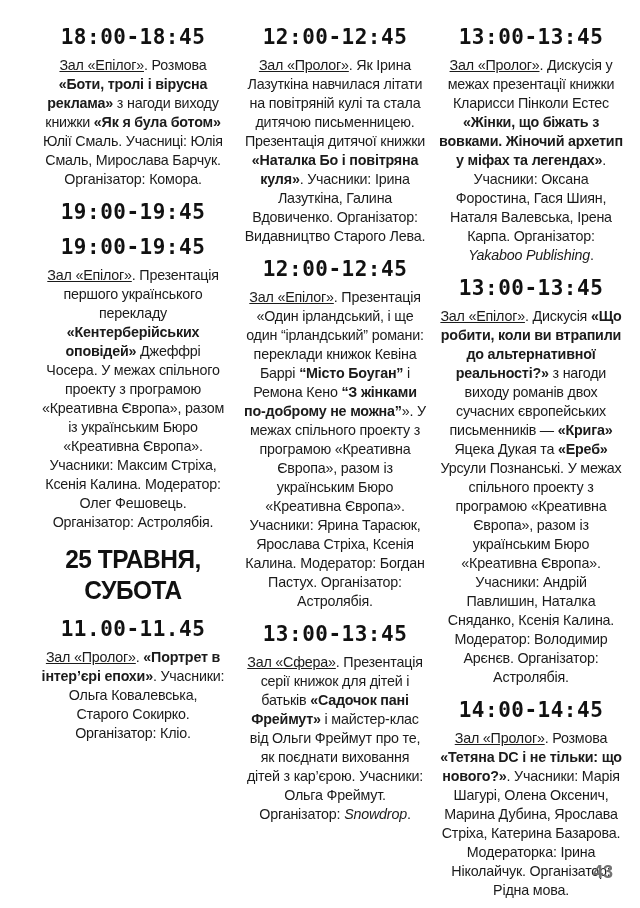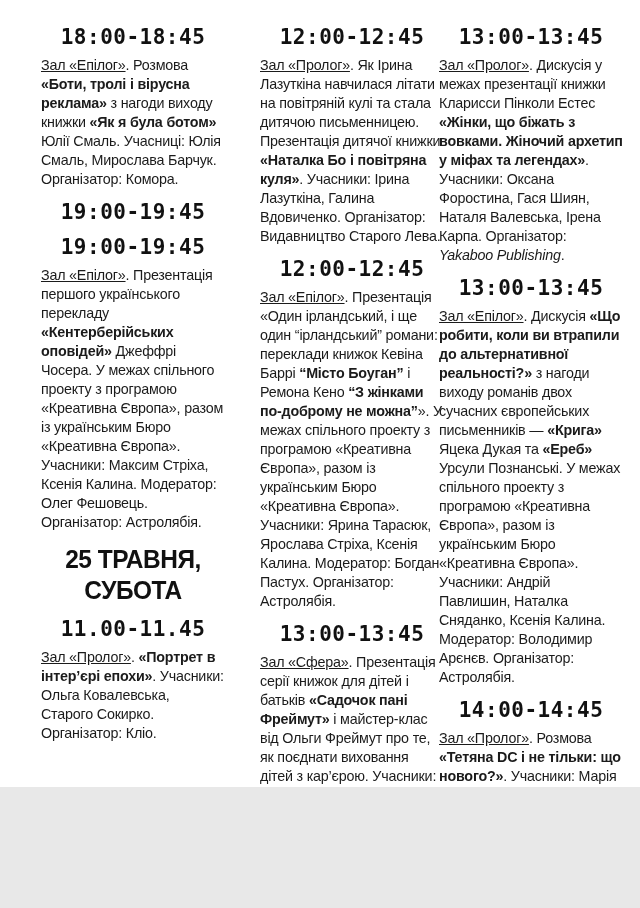--- a/index.html
+++ b/index.html
@@ -1,28 +1,28 @@
 <!DOCTYPE html>
 <html><head>
 <meta charset="utf-8">
 <style>
   * { box-sizing: border-box; }
   html, body { margin: 0; padding: 0; background: #e8e8e8; }
   .page {
-    width: 640px; height: 787px;
+    width: 640px; height: 908px;
     background: #ffffff;
     position: relative;
     overflow: hidden;
     font-family: "Liberation Sans", sans-serif;
     color: #1b1b1b;
     text-decoration: underline;
   }
   .col { position: absolute; top: 25px; width: 184px; }
   .col-1 { left: 41px; }
-  .col-2 { left: 260px; }
+  .col-2 { left: 243px; }
   .col-3 { left: 439px; }
   .time-heading {
     font-family: "DejaVu Sans Mono", monospace;
     font-weight: 700;
     font-size: 21px;
     line-height: 24px;
     text-align: center;
     margin: 11px 0 7px 0;
     letter-spacing: 0.5px;
     white-space: nowrap;
@@ -38,21 +38,21 @@
     margin: 12px 0 2px 0;
     letter-spacing: -0.5px;
     transform: scaleX(0.94);
     color: #111;
   }
   .event {
     font-size: 14.3px;
     line-height: 19px;
     letter-spacing: -0.2px;
     margin: 0 0 1px 0;
-    text-align: left;
+    text-align: center;
   }
   .seg-venue  { text-decoration: underline; }
   .seg-bold   { font-weight: 700; }
   .seg-italic { font-style: italic; }
   .page-number {
     position: absolute;
     right: 27px; top: 862px;
     font-size: 18px;
     font-weight: 700;
     color: #737373;

